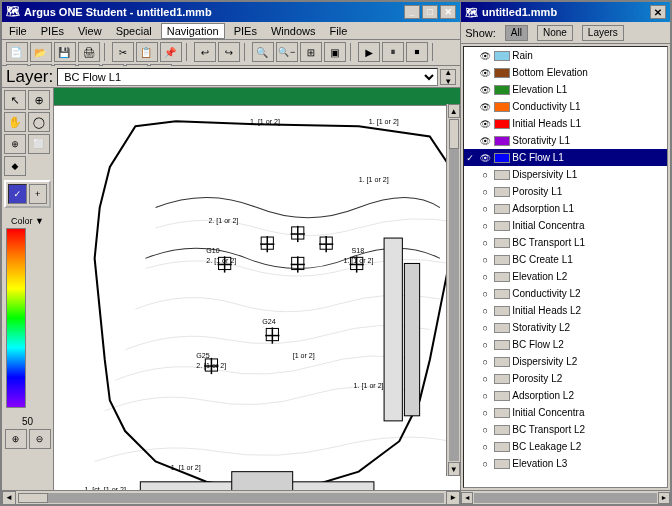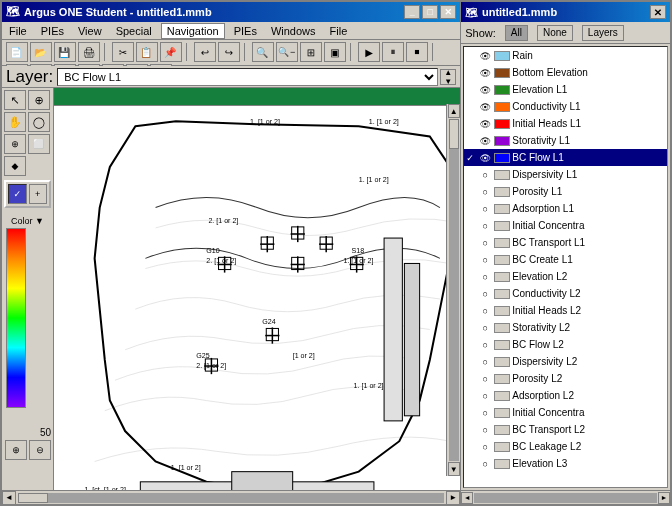--- a/index.html
+++ b/index.html
@@ -392,21 +392,21 @@
         <div style="display:flex; flex-direction:row; gap:2px; background:#d4d0c8; border:2px outset #fff; padding:2px; margin-top:2px;">
           <div class="tool-btn active" style="background:#4040c0; color:white; font-size:9px;">✓</div>
           <div class="tool-btn" style="font-size:9px;">+</div>
         </div>
 
         <div class="color-section" style="margin-top:4px;">
           <div class="color-label">Color ▼</div>
           <div class="color-bar"></div>
         </div>
 
-        <div class="zoom-controls" style="margin-top:15px;align-items:flex-end;">
+        <div class="zoom-controls" style="margin-top:4px;">
           <div class="zoom-value">50</div>
           <div class="tools-row">
             <div class="tool-btn" style="font-size:9px;">⊕</div>
             <div class="tool-btn" style="font-size:9px;">⊖</div>
           </div>
         </div>
       </div>
 
       <div class="map-area">
 

